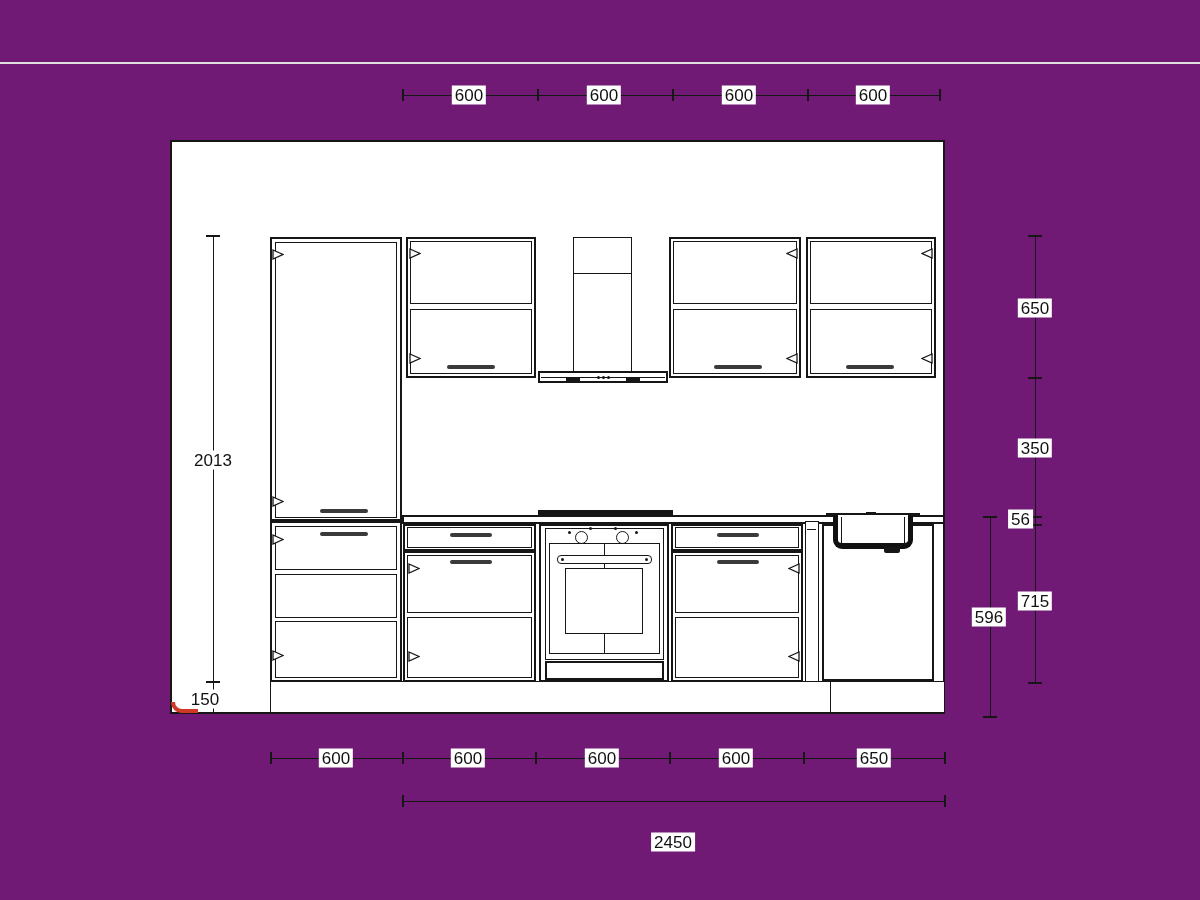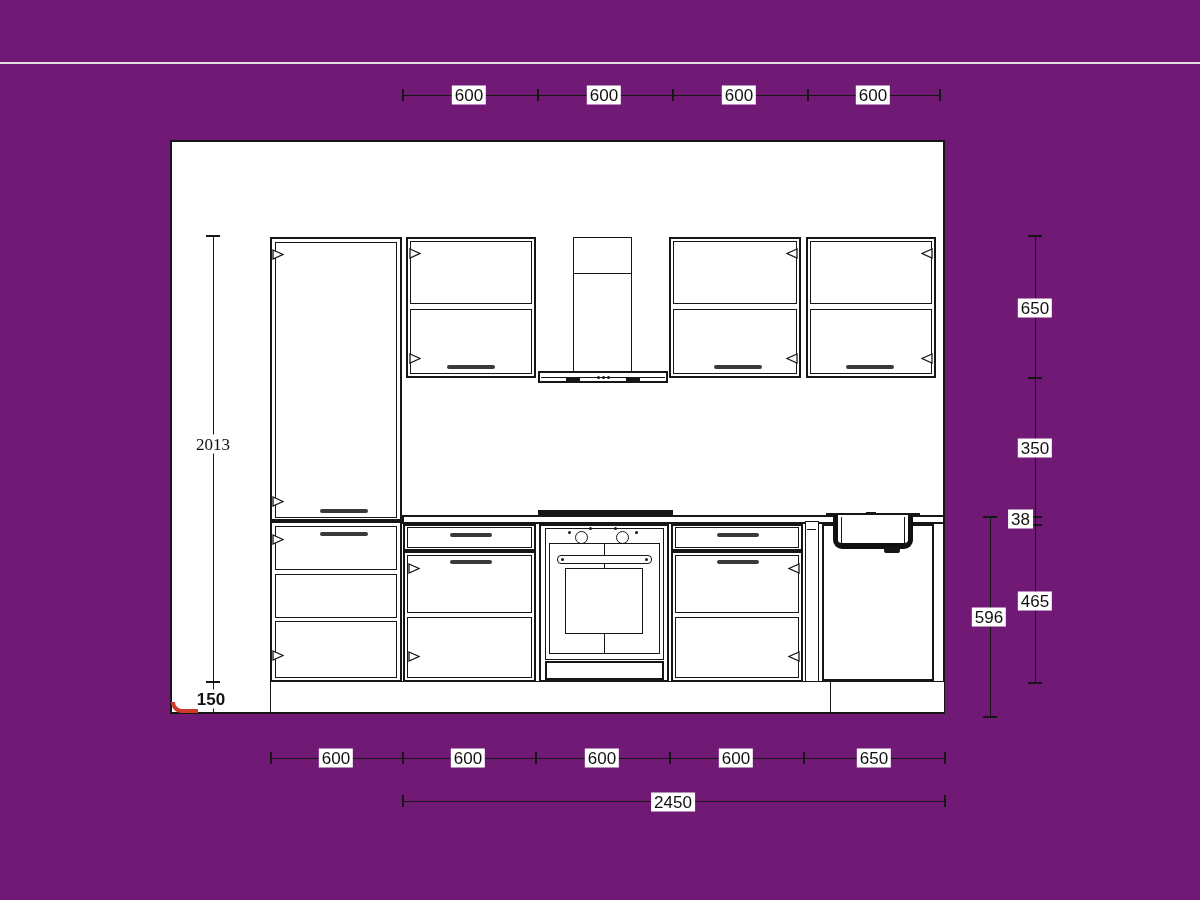--- a/index.html
+++ b/index.html
@@ -164,33 +164,33 @@
   <div class="tickv" style="left:939px;top:89px;"></div>
   <div class="dim" style="left:469px;top:95px;">600</div>
   <div class="dim" style="left:604px;top:95px;">600</div>
   <div class="dim" style="left:739px;top:95px;">600</div>
   <div class="dim" style="left:873px;top:95px;">600</div>
 
   <div class="ln" style="left:212.5px;top:236px;width:1px;height:477px;"></div>
   <div class="tickh" style="left:206px;top:235px;"></div>
   <div class="tickh" style="left:206px;top:681px;"></div>
   <div class="tickh" style="left:206px;top:712px;"></div>
-  <div class="dim" style="left:213px;top:444px;font-family:Liberation Serif, serif;">2013</div>
-  <div class="dim" style="left:211px;top:699px;font-weight:bold;">150</div>
+  <div class="dim" style="left:213px;top:460px;">2013</div>
+  <div class="dim" style="left:205px;top:699px;">150</div>
 
   <div class="ln" style="left:1034.5px;top:236px;width:1px;height:447px;"></div>
   <div class="tickh" style="left:1028px;top:235px;"></div>
   <div class="tickh" style="left:1028px;top:377px;"></div>
   <div class="tickh" style="left:1028px;top:516px;"></div>
   <div class="tickh" style="left:1028px;top:524px;"></div>
   <div class="tickh" style="left:1028px;top:682px;"></div>
   <div class="dim" style="left:1035px;top:308px;">650</div>
   <div class="dim" style="left:1035px;top:448px;">350</div>
-  <div class="dim ralign" style="left:1033px;top:519px;">38</div>
-  <div class="dim" style="left:1035px;top:601px;">465</div>
+  <div class="dim ralign" style="left:1033px;top:519px;">56</div>
+  <div class="dim" style="left:1035px;top:601px;">715</div>
 
   <div class="ln" style="left:989.5px;top:517px;width:1px;height:200px;"></div>
   <div class="tickh" style="left:983px;top:516px;"></div>
   <div class="tickh" style="left:983px;top:716px;"></div>
   <div class="dim" style="left:989px;top:617px;">596</div>
 
   <div class="ln" style="left:270px;top:757.5px;width:675px;height:1px;"></div>
   <div class="tickv" style="left:270px;top:752px;"></div>
   <div class="tickv" style="left:402px;top:752px;"></div>
   <div class="tickv" style="left:535px;top:752px;"></div>
@@ -199,15 +199,15 @@
   <div class="tickv" style="left:944px;top:752px;"></div>
   <div class="dim" style="left:336px;top:758px;">600</div>
   <div class="dim" style="left:468px;top:758px;">600</div>
   <div class="dim" style="left:602px;top:758px;">600</div>
   <div class="dim" style="left:736px;top:758px;">600</div>
   <div class="dim" style="left:874px;top:758px;">650</div>
 
   <div class="ln" style="left:402px;top:800.5px;width:543px;height:1px;"></div>
   <div class="tickv" style="left:402px;top:795px;"></div>
   <div class="tickv" style="left:944px;top:795px;"></div>
-  <div class="dim" style="left:673px;top:802px;">2450</div>
+  <div class="dim" style="left:673px;top:842px;">2450</div>
 
 </div>
 
 </body></html>

